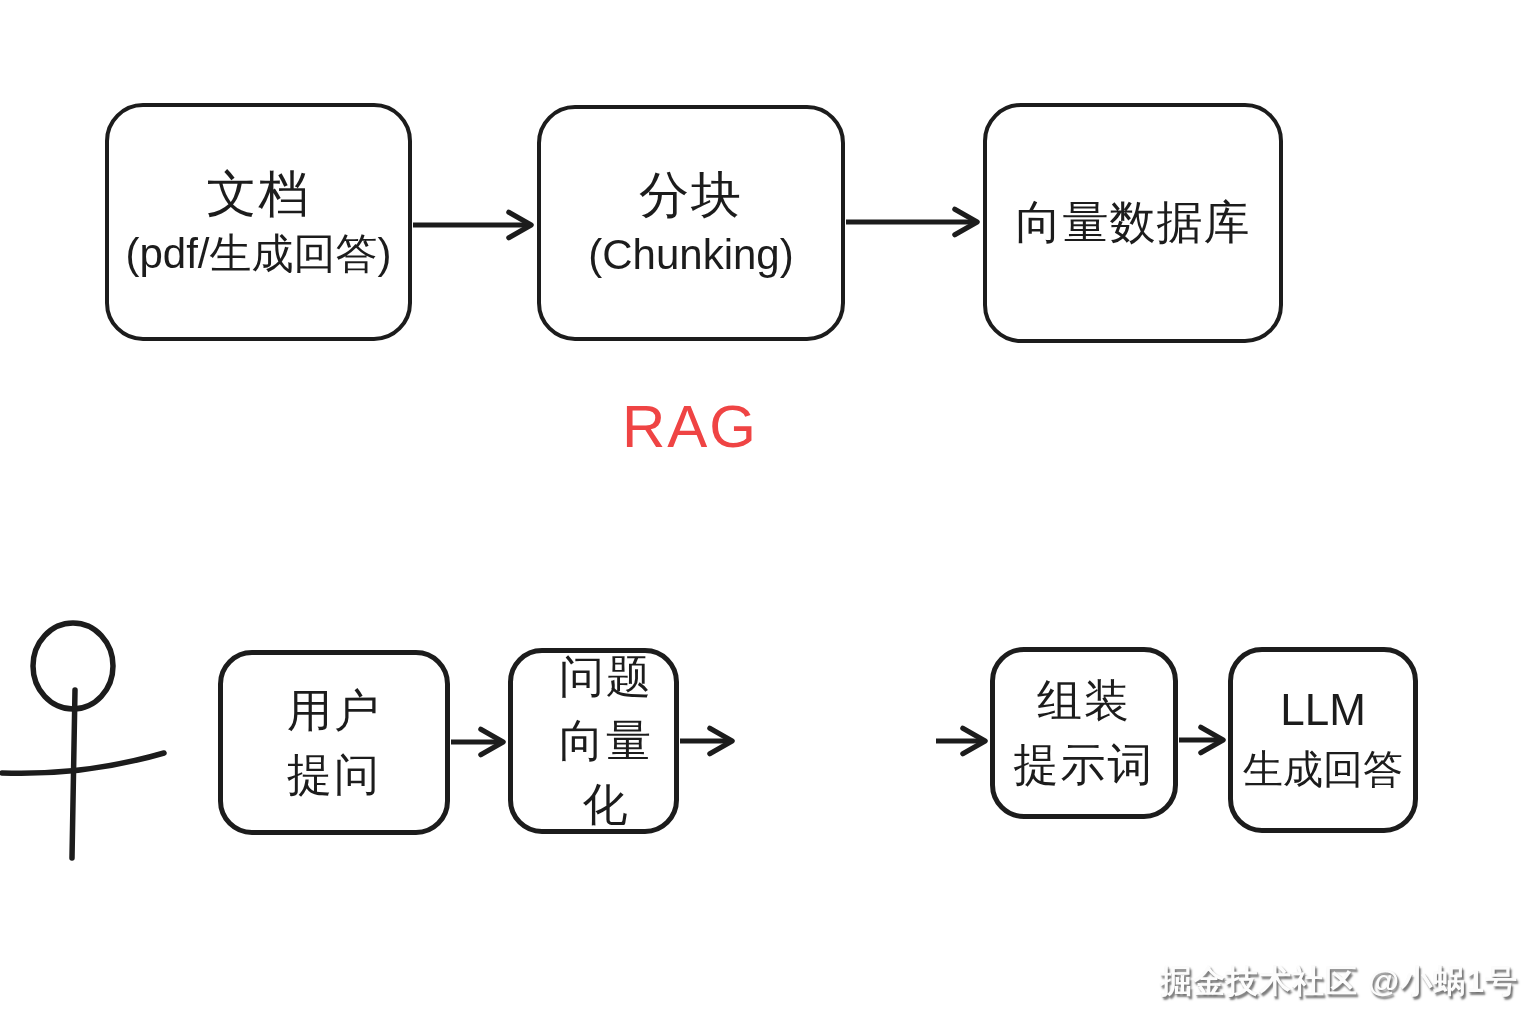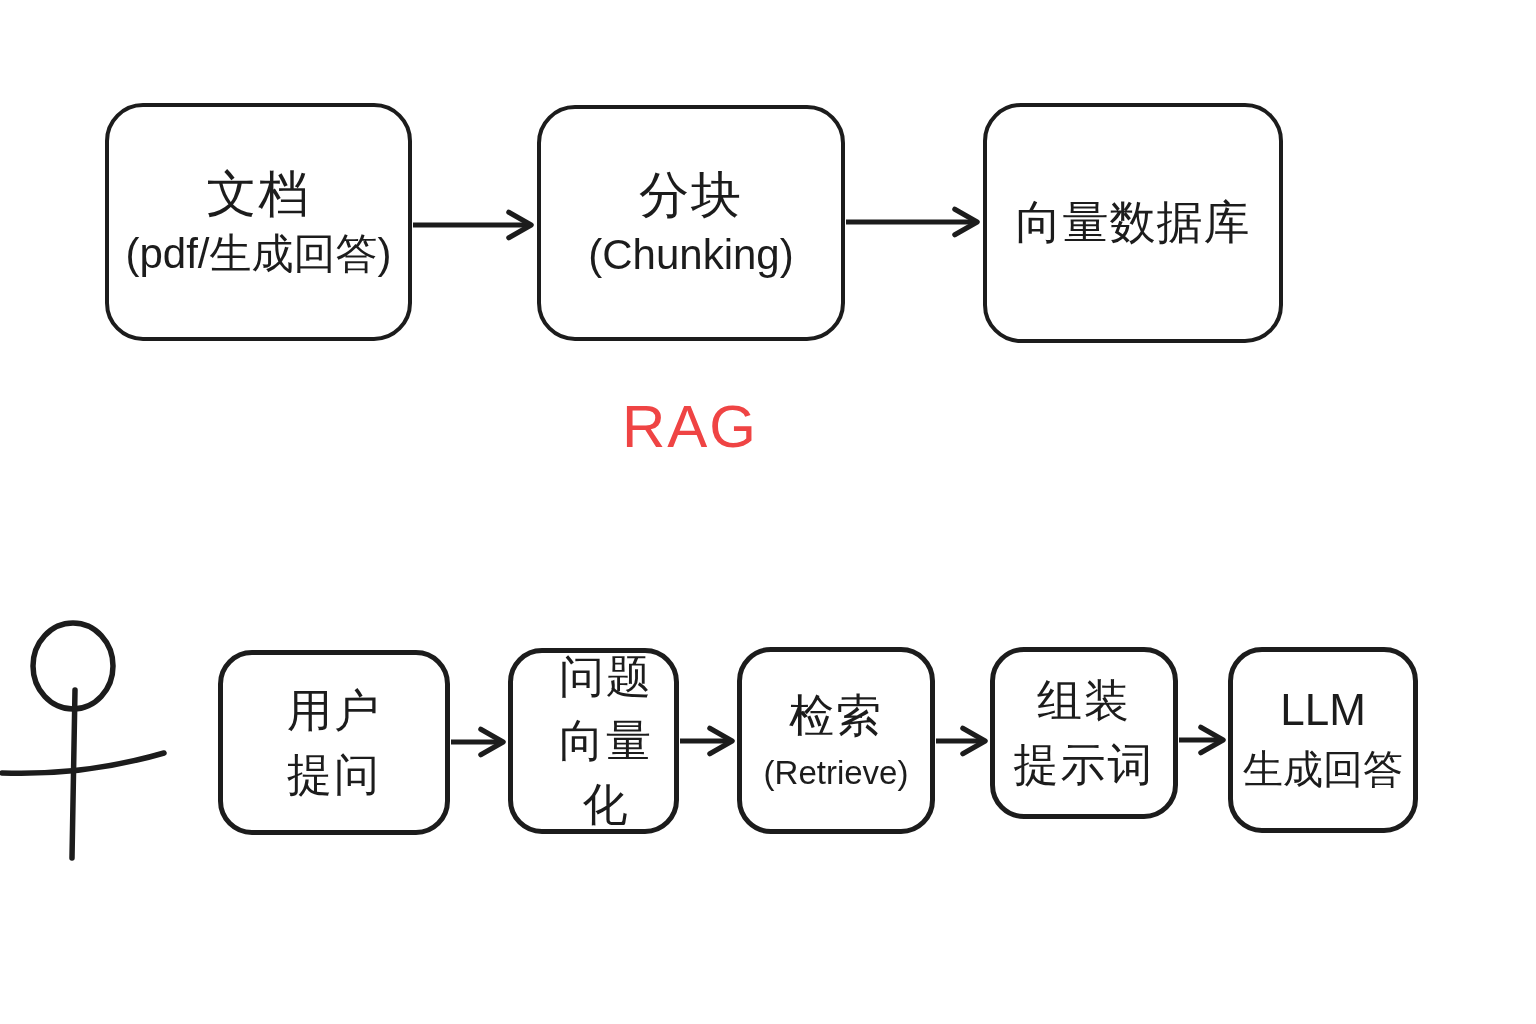--- a/index.html
+++ b/index.html
@@ -118,28 +118,25 @@
   <div class="node bottom" id="node-user">
     <div class="l-cjk-md">用户</div>
     <div class="l-cjk-md">提问</div>
   </div>
 
   <div class="node bottom" id="node-qvec">
     <div class="l-cjk-md">问题</div>
     <div class="l-cjk-md">向量化</div>
   </div>
 
-  <div class="node bottom" id="node-retrieve">
-    <div class="l-cjk-md">检索</div>
-    <div class="l-paren-md">(Retrieve)</div>
-  </div>
 
   <div class="node bottom" id="node-assemble">
     <div class="l-cjk-md">组装</div>
     <div class="l-cjk-md">提示词</div>
   </div>
 
   <div class="node bottom" id="node-llm">
     <div class="l-latin-md">LLM</div>
     <div class="l-cjk-sm">生成回答</div>
   </div>
 
+  <div id="watermark">掘金技术社区 @小蜗1号</div>
 </div>
 
 </body></html>

